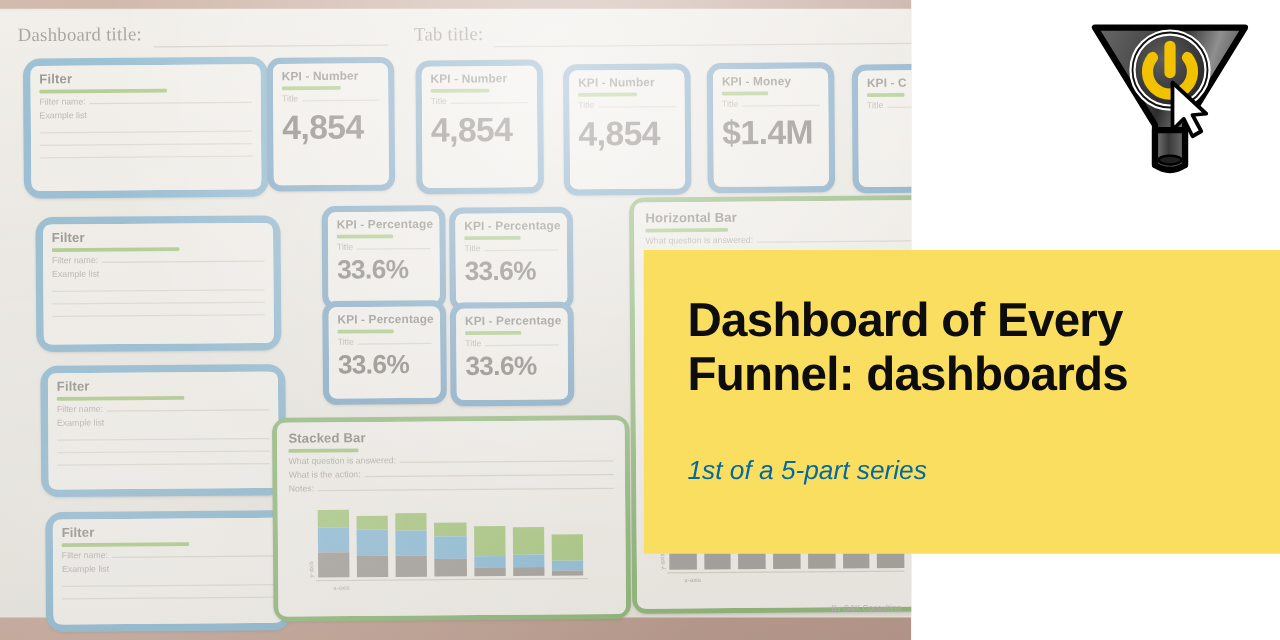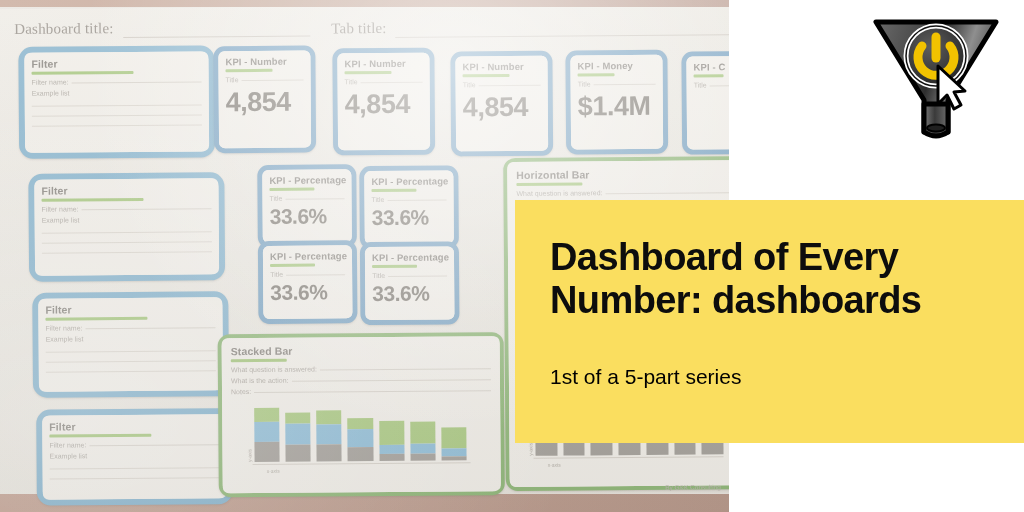--- a/index.html
+++ b/index.html
@@ -67,21 +67,21 @@
   .baseline{position:absolute;height:1px;background:#d7d2ca;}
 
   .footer-note{position:absolute;color:#bdb8b0;font-size:6.5px;right:8px;bottom:6px;}
   .tiny-note{position:absolute;color:#c3beb6;font-size:5.5px;}
 
   
   .logo{position:absolute;left:862px;top:8px;width:148px;height:140px;}
   .banner{position:absolute;left:515px;top:200px;width:509px;height:243px;background:#fade5f;}
   .banner h1{margin:0;position:absolute;left:35px;top:36px;width:460px;
       font-size:38px;line-height:1.12;font-weight:bold;color:#0d0d0d;letter-spacing:-.6px;}
-  .banner .sub2{position:absolute;left:35px;top:165px;font-size:21px;color:#000000;}
+  .banner .sub2{position:absolute;left:35px;top:165px;font-size:21px;color:#0369a1;font-style:italic;}
 </style>
 </head>
 <body>
 
 <div class="stage">
 
   <div class="photo">
     <div class="paper"></div>
     <div class="strip-top"></div>
     <div class="strip-bottom"></div>
@@ -406,17 +406,17 @@
       <ellipse cx="74" cy="120" rx="9" ry="3.5" fill="#202020" stroke="#000" stroke-width="2"></ellipse>
       <circle cx="74" cy="48" r="30" fill="url(#bg2)" stroke="#ffffff" stroke-width="5"></circle>
       <circle cx="74" cy="48" r="30" fill="none" stroke="#111" stroke-width="1.5"></circle>
       <path d="M60 38 A18 18 0 1 0 88 38" fill="none" stroke="#f2c200" stroke-width="9" stroke-linecap="round"></path>
       <line x1="74" y1="29" x2="74" y2="50" stroke="#f2c200" stroke-width="9" stroke-linecap="round"></line>
       <path d="M76 58 L76 96 L85 87 L92 101 L99 97 L92 84 L103 83 Z" fill="#ffffff" stroke="#000" stroke-width="3" stroke-linejoin="round"></path>
     </svg>
   </div>
 
   <div class="banner">
-    <h1><span>Dashboard of Every</span><br><span>Number: dashboards</span></h1>
+    <h1><span>Dashboard of Every</span><br><span>Funnel: dashboards</span></h1>
     <div class="sub2">1st of a 5-part series</div>
   </div>
 
 </div>
 
 </body></html>

